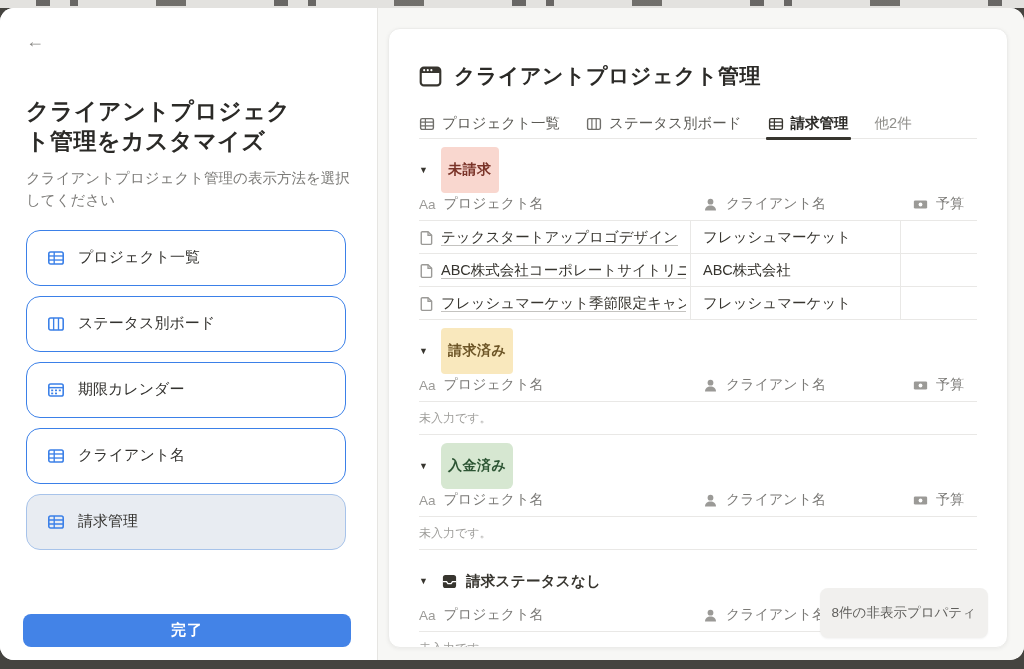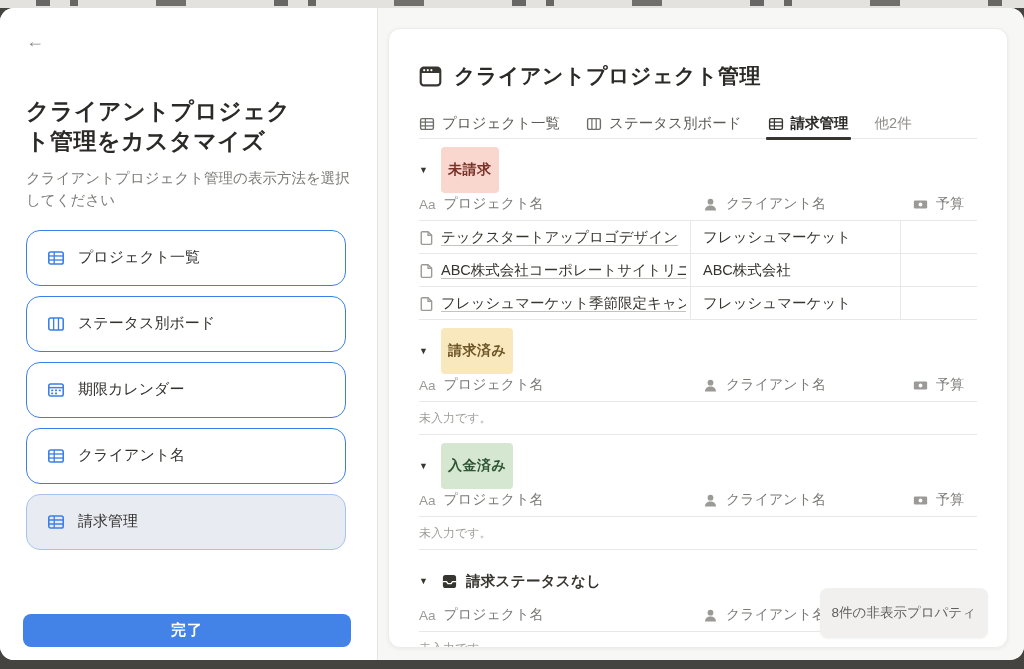--- a/index.html
+++ b/index.html
@@ -99,21 +99,21 @@
   .group-header {
     margin-top:19px; height:24px; display:flex; align-items:center; gap:10px;
   }
   .toggle { font-size:9px; color:#37352f; cursor:pointer; width:12px; }
   .badge {
     font-size:14px; font-weight:600; padding:14px 7px; border-radius:4px;
     letter-spacing:.5px;
   }
   .badge.g0 { background:#f9d7cf; color:#7a3328; }
   .badge.g1 { background:#f9e8bd; color:#6d5527; }
-  .badge.g2 { background:#d6e7d1; color:#2d5534; }
+  .badge.g2 { background:#d6e7d1; color:#2d5534;border-radius:6px; }
   .group-plain-label { font-size:14.5px; font-weight:700; color:#37352f; letter-spacing:.3px; }
   .group-header .tray { display:flex; margin-right:-2px; }
   .cols { display:grid; grid-template-columns:272px 210px 1fr; }
   .col-header-row { height:33px; border-bottom:1px solid #e9e8e6; margin-top:6px; }
   .col-header {
     display:flex; align-items:center; gap:8px; font-size:14px; color:#7b7a77;
     padding-right:8px; overflow:hidden; white-space:nowrap;text-align:right;
   }
   .col-header .ph-icon { color:#9b9a97; display:flex; flex:0 0 auto; }
   .aa-glyph { font-size:13.5px; color:#9b9a97; font-weight:400; }

